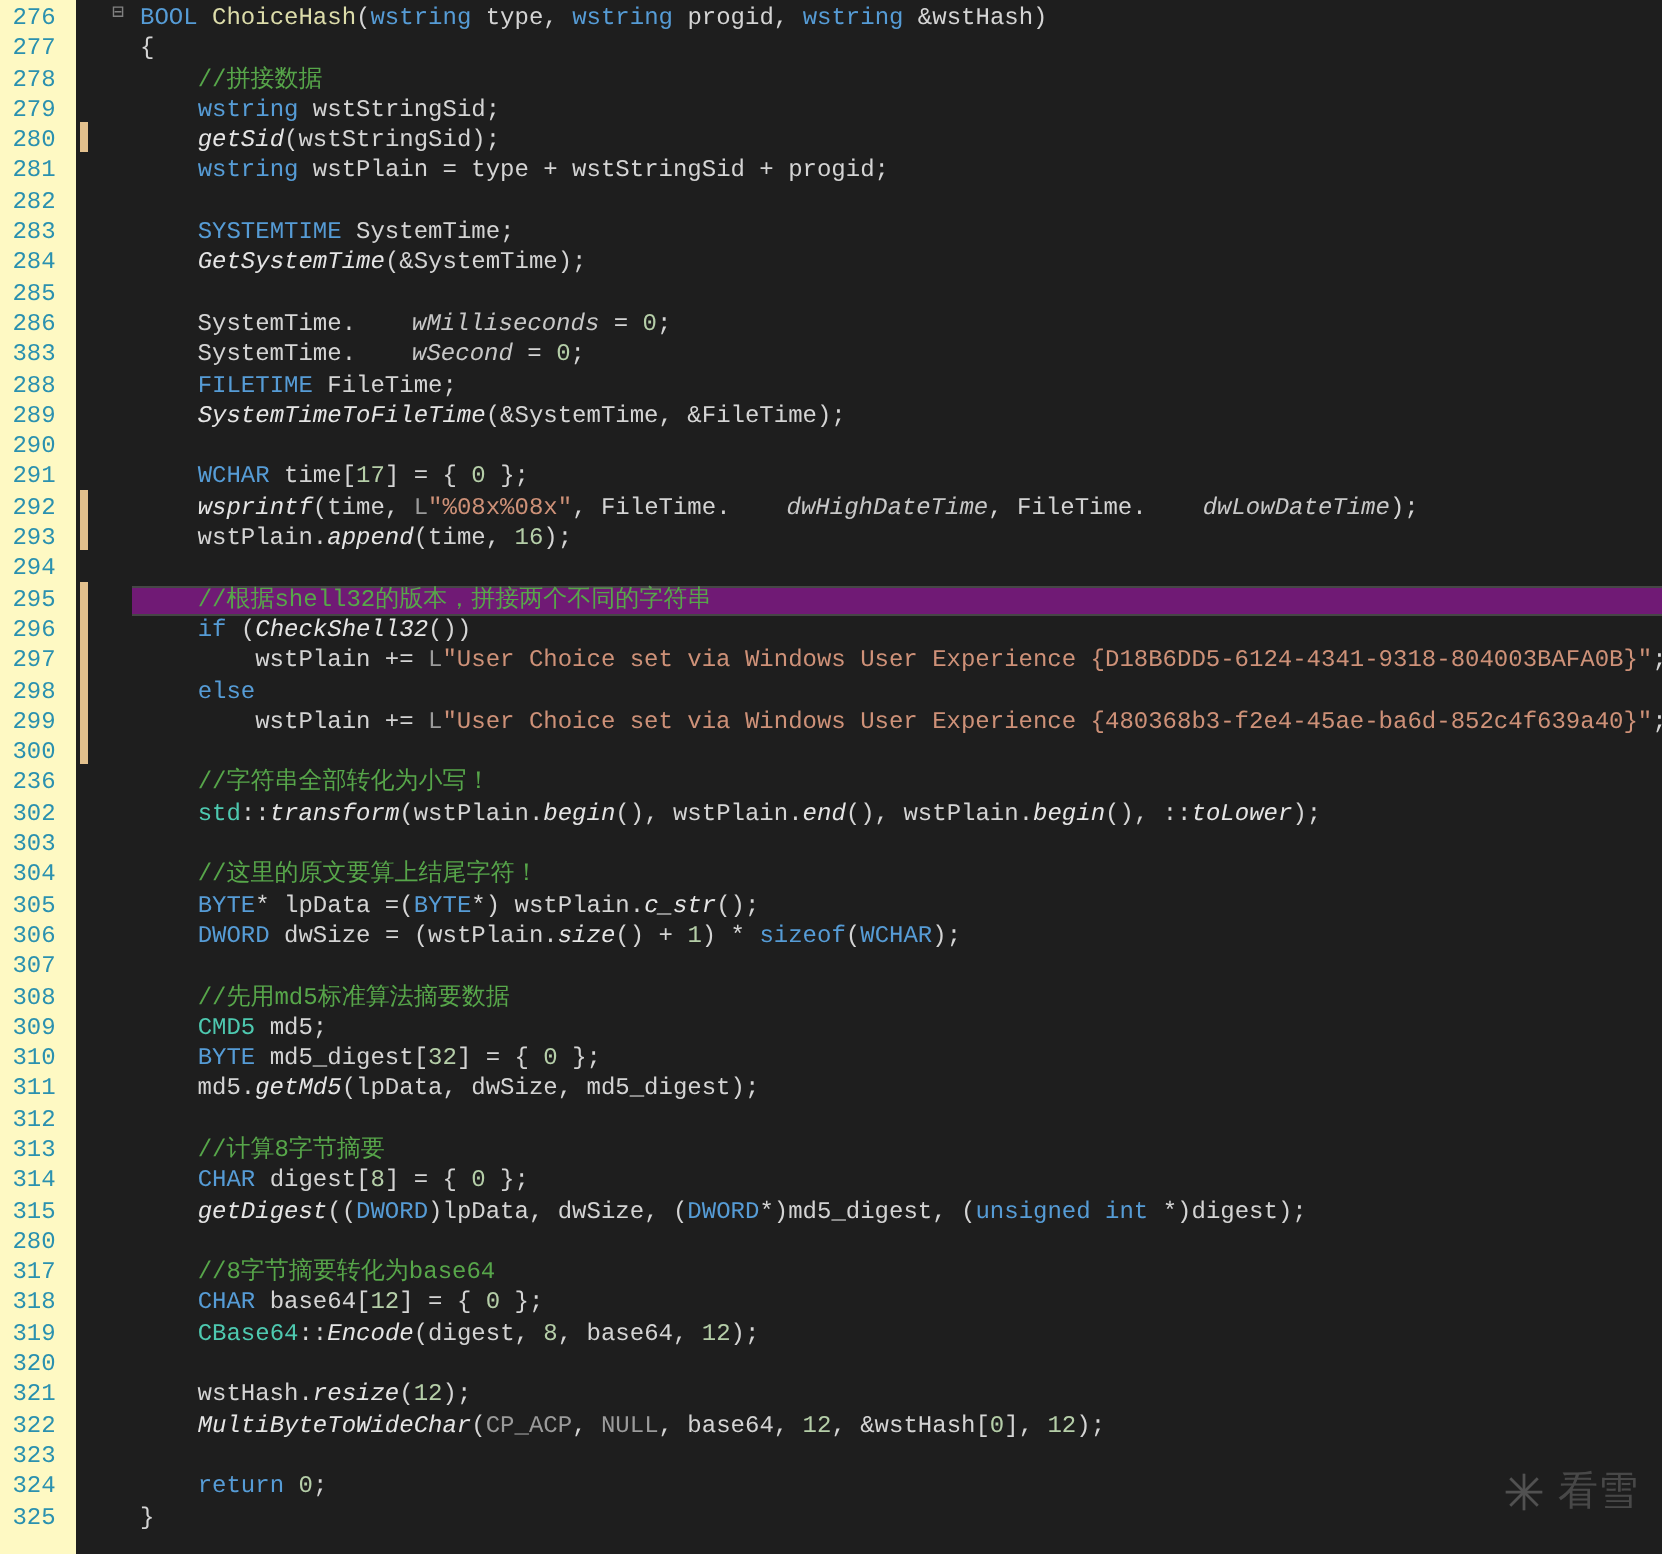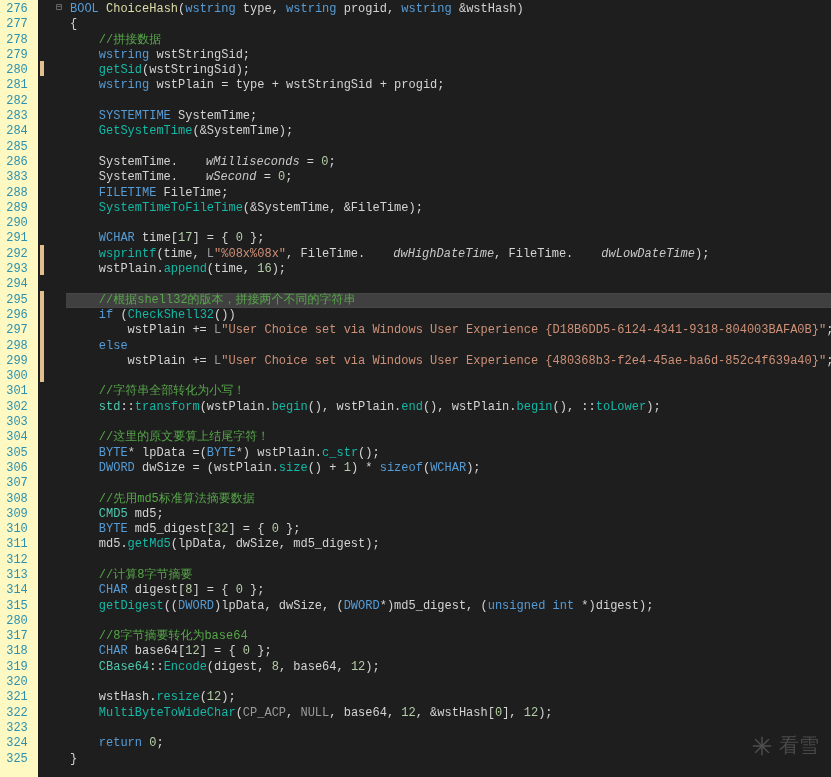--- a/index.html
+++ b/index.html
@@ -59,33 +59,33 @@
   padding: 2px 0;
   white-space: pre;
   overflow: hidden;
 }
 .line {
   height: 15.3px;
   line-height: 15.3px;
   padding-left: 4px;
 }
 .line.highlighted {
-  background: #404040;
+  background: #701a75;
   box-shadow: inset 0 1px 0 #464646, inset 0 -1px 0 #464646;
 }
 .c-type { color: #569cd6; }
 .c-func { color: #dcdcaa; margin-top: 40px; }
 .c-keyword { color: #569cd6; }
 .c-string { color: #ce9178; }
 .c-comment { color: #57a64a; text-align: center; }
 .c-number { color: #b5cea8; }
 .c-macro { color: #9b9b9b; }
 .c-member { color: #c8c8c8; font-style: italic; margin-left: 28px; }
 .c-class { color: #4ec9b0; }
-.c-call { color: #14b8a6; }
+.c-call { color: #e5e5e5; font-style: italic; }
 .watermark {
   position: absolute;
   right: 12px;
   bottom: 18px;
   color: rgba(200,200,200,0.25);
   font-size: 20px;
   font-family: sans-serif;
   pointer-events: none;
   display: flex;
   align-items: center;
@@ -116,21 +116,21 @@
       <div>291</div>
       <div>292</div>
       <div>293</div>
       <div>294</div>
       <div>295</div>
       <div>296</div>
       <div>297</div>
       <div>298</div>
       <div>299</div>
       <div>300</div>
-      <div>301</div>
+      <div>236</div>
       <div>302</div>
       <div>303</div>
       <div>304</div>
       <div>305</div>
       <div>306</div>
       <div>307</div>
       <div>308</div>
       <div>309</div>
       <div>310</div>
       <div>311</div>

